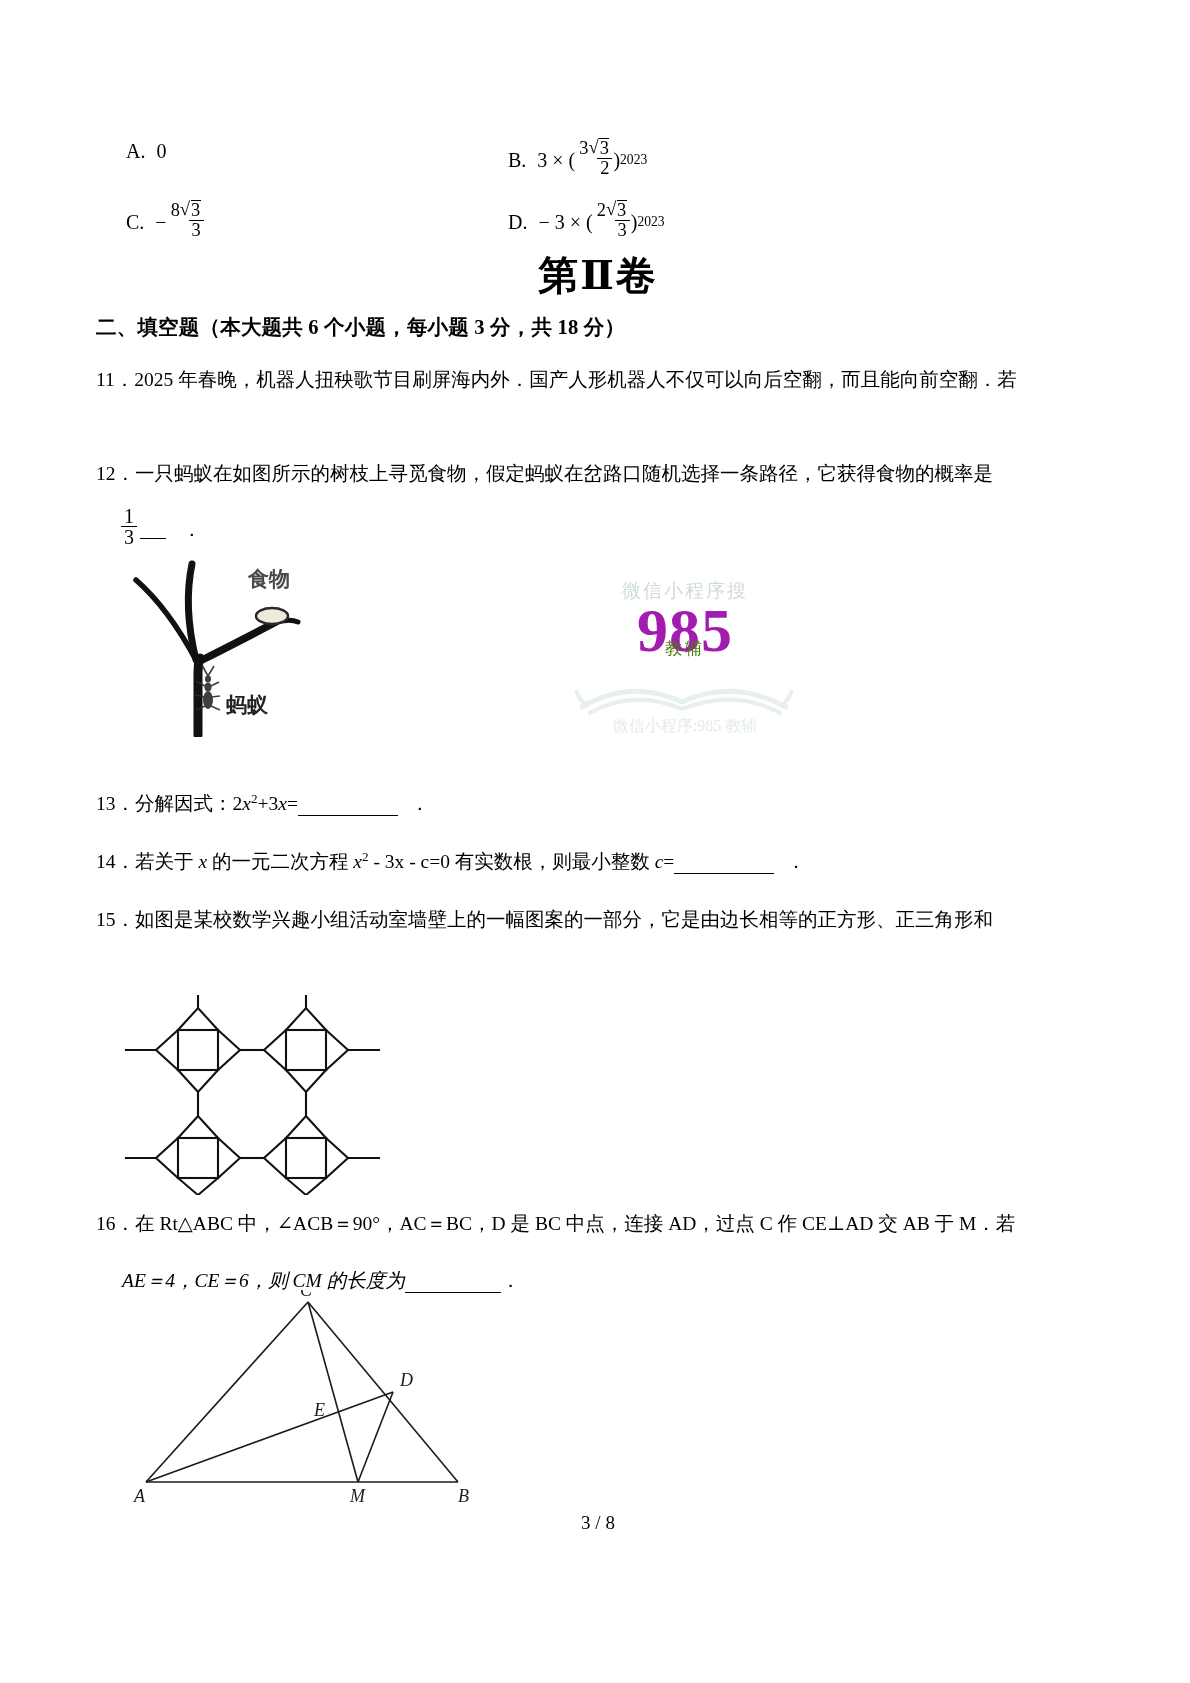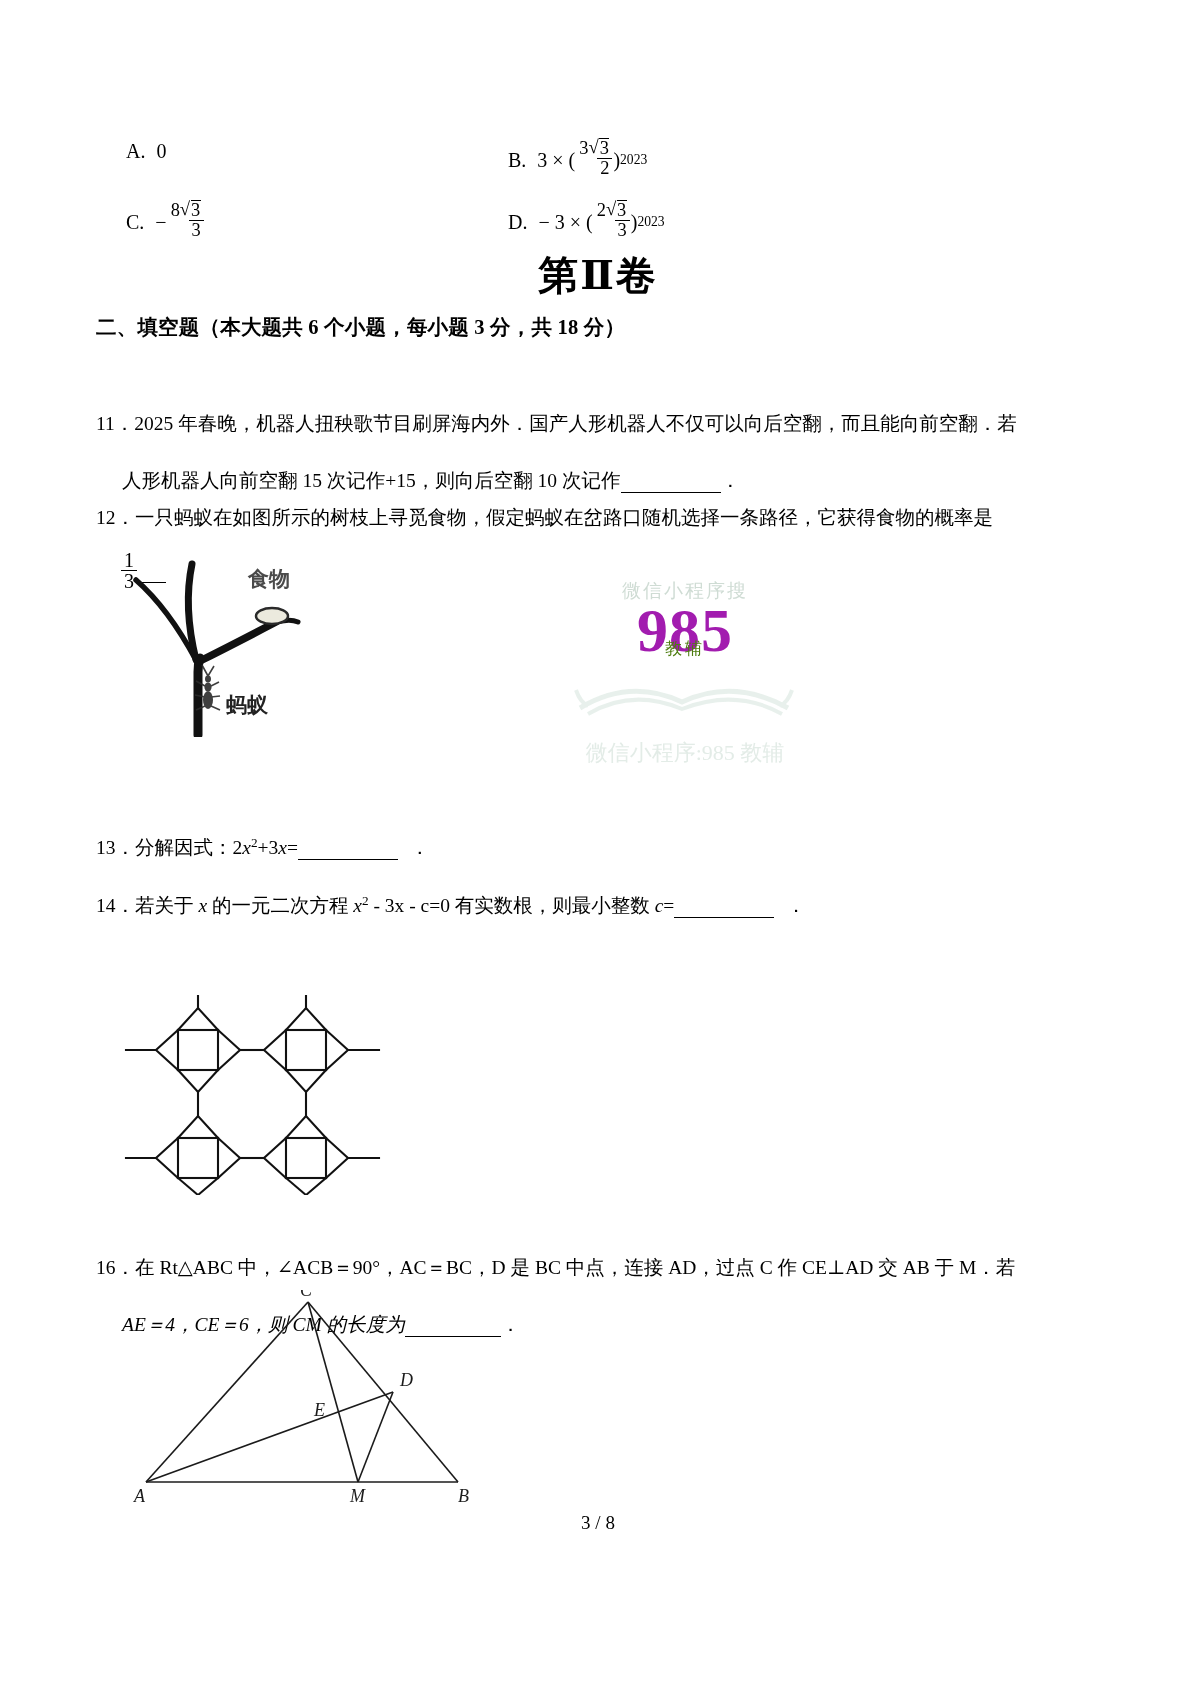--- a/index.html
+++ b/index.html
@@ -111,21 +111,20 @@
     font-weight: 700;
     letter-spacing: 0.2px;
   }
 
   
   .q {
     position: absolute;
     left: -22px;
     width: 990px;
     font-size: 19.5px;
-    margin-top: 44px;
   }
   .q .ln { white-space: nowrap; }
   .q .ln2 { margin-top: 30px; padding-left: 26px; white-space: nowrap; }
 
   
   .fig { position: absolute; }
 
   
   .watermark {
     position: absolute;
@@ -148,23 +147,22 @@
     letter-spacing: 1px;
     font-family: "Liberation Serif", "DejaVu Serif", serif;
   }
   .wm-jf {
     font-size: 17px;
     color: #4d7c0f;
     letter-spacing: 3px;
     margin-top: -20px;
   }
   .wm-line {
-    font-size: 22px;
+    font-size: 16px;
     color: #e3ece7;
-    margin-top: 22px;
     white-space: nowrap;
   }
 
   .pagefoot {
     position: absolute;
     left: 0; top: 1512px;
     width: 960px;
     text-align: center;
     font-size: 19px;
   }
@@ -222,23 +220,20 @@
       </div>
 
     </div>
 
     <div class="juan-title">第Ⅱ卷</div>
 
     <div class="section-head">二、填空题（本大题共 6 个小题，每小题 3 分，共 18 分）</div>
 
     <div class="q" style="top:366px;">
       <div class="ln">11．2025 年春晚，机器人扭秧歌节目刷屏海内外．国产人形机器人不仅可以向后空翻，而且能向前空翻．若</div>
-      <div class="ln2">
-        <span>人形机器人向前空翻 15 次记作+15，则向后空翻 10 次记作</span><span class="blank" style="width:100px;">&nbsp;</span><span>．</span>
-      </div>
     </div>
 
     <div class="q" style="top:460px;">
       <div class="ln">12．一只蚂蚁在如图所示的树枝上寻觅食物，假定蚂蚁在岔路口随机选择一条路径，它获得食物的概率是</div>
       <div style="margin-top:22px; padding-left:24px; display:flex; align-items:center;">
         <span class="frac" style="font-size:20px;">
           <span class="num">1</span>
           <span class="den">3</span>
         </span>
         <span class="blank" style="width:26px; margin-left:2px; margin-bottom:4px;">&nbsp;</span>
@@ -292,20 +287,21 @@
       </div>
     </div>
 
     <div class="q" style="top:848px;">
       <div class="ln">
         <span>14．若关于 </span><span class="ital">x</span><span> 的一元二次方程 </span><span class="ital">x</span><span class="sup">2</span><span> - 3x - c=0 有实数根，则最小整数 </span><span class="ital">c</span><span>=</span><span class="blank" style="width:100px;">&nbsp;</span><span style="margin-left:12px;">．</span>
       </div>
     </div>
 
     <div class="q" style="top:906px;">
+      <div class="ln">15．如图是某校数学兴趣小组活动室墙壁上的一幅图案的一部分，它是由边长相等的正方形、正三角形和</div>
     </div>
 
     <div class="fig" style="left:5px; top:995px;">
       <svg width="260" height="200" viewBox="0 0 260 200">
         <g stroke="#111" stroke-width="2.1" fill="none" stroke-linecap="square">
 
           <rect x="55" y="35" width="40" height="40"></rect>
           <path d="M55,35 L75,13 L95,35"></path>
           <path d="M55,75 L75,97 L95,75"></path>
           <path d="M55,35 L33,55 L55,75"></path>

